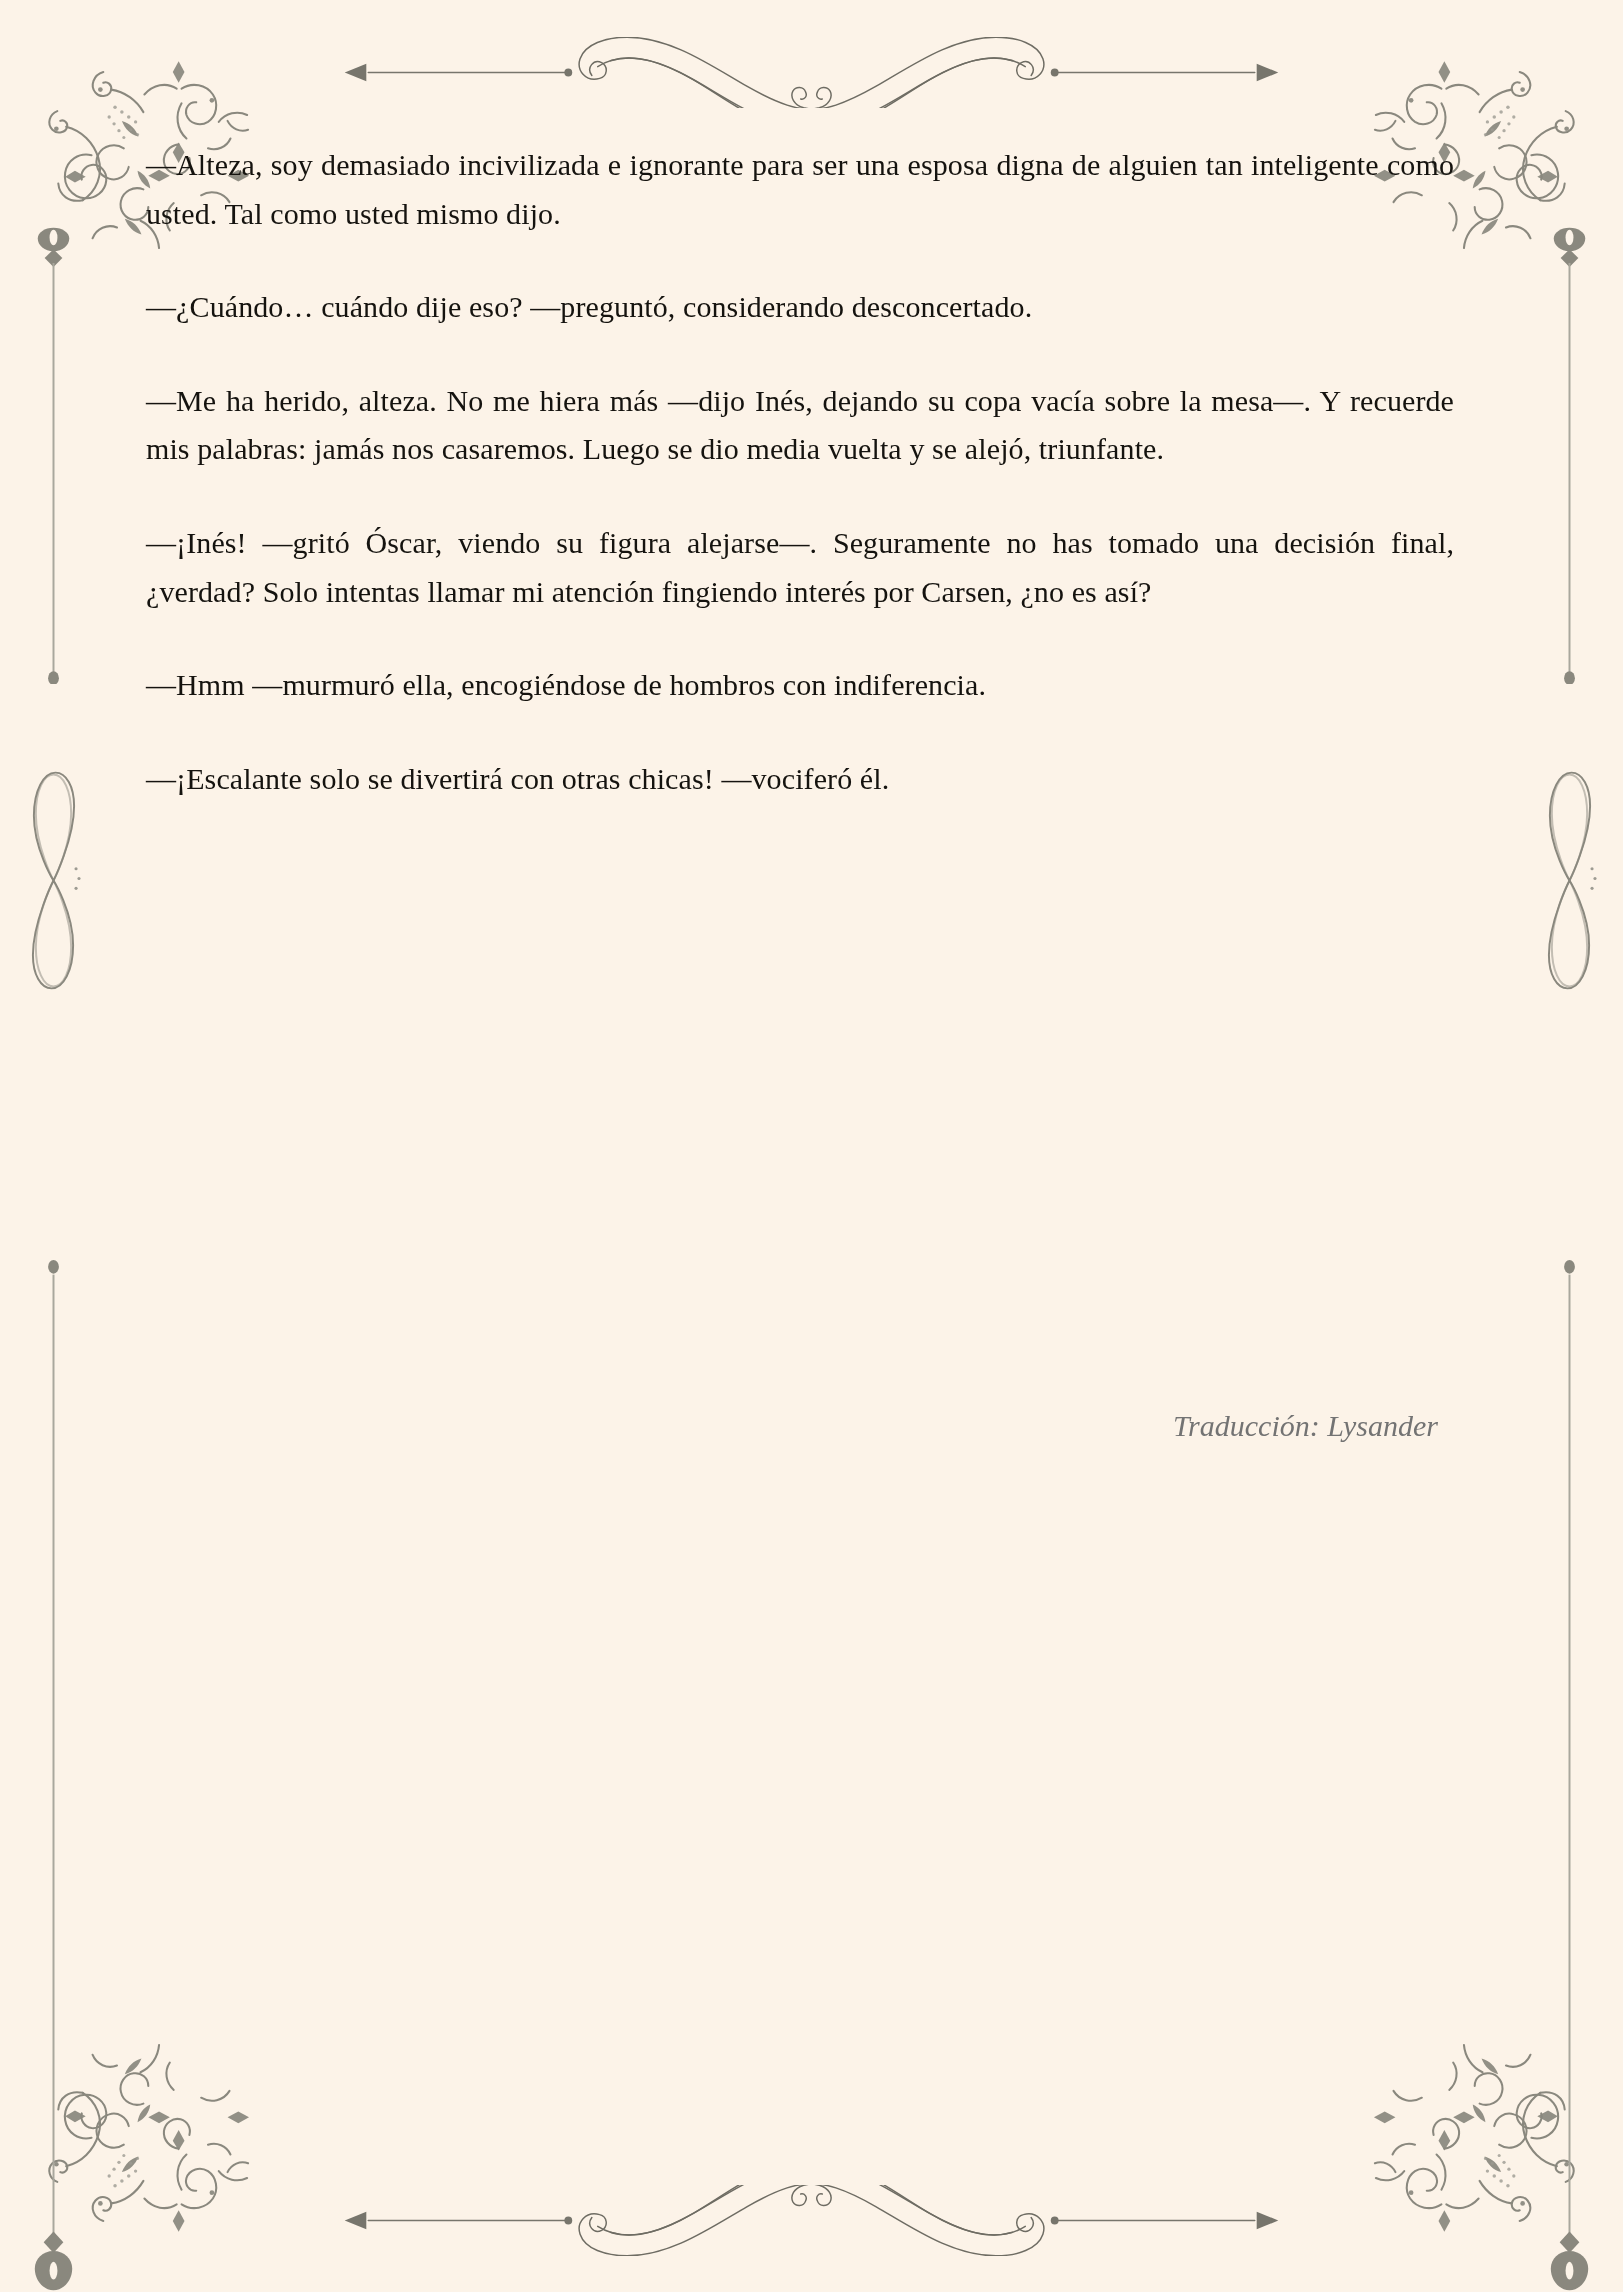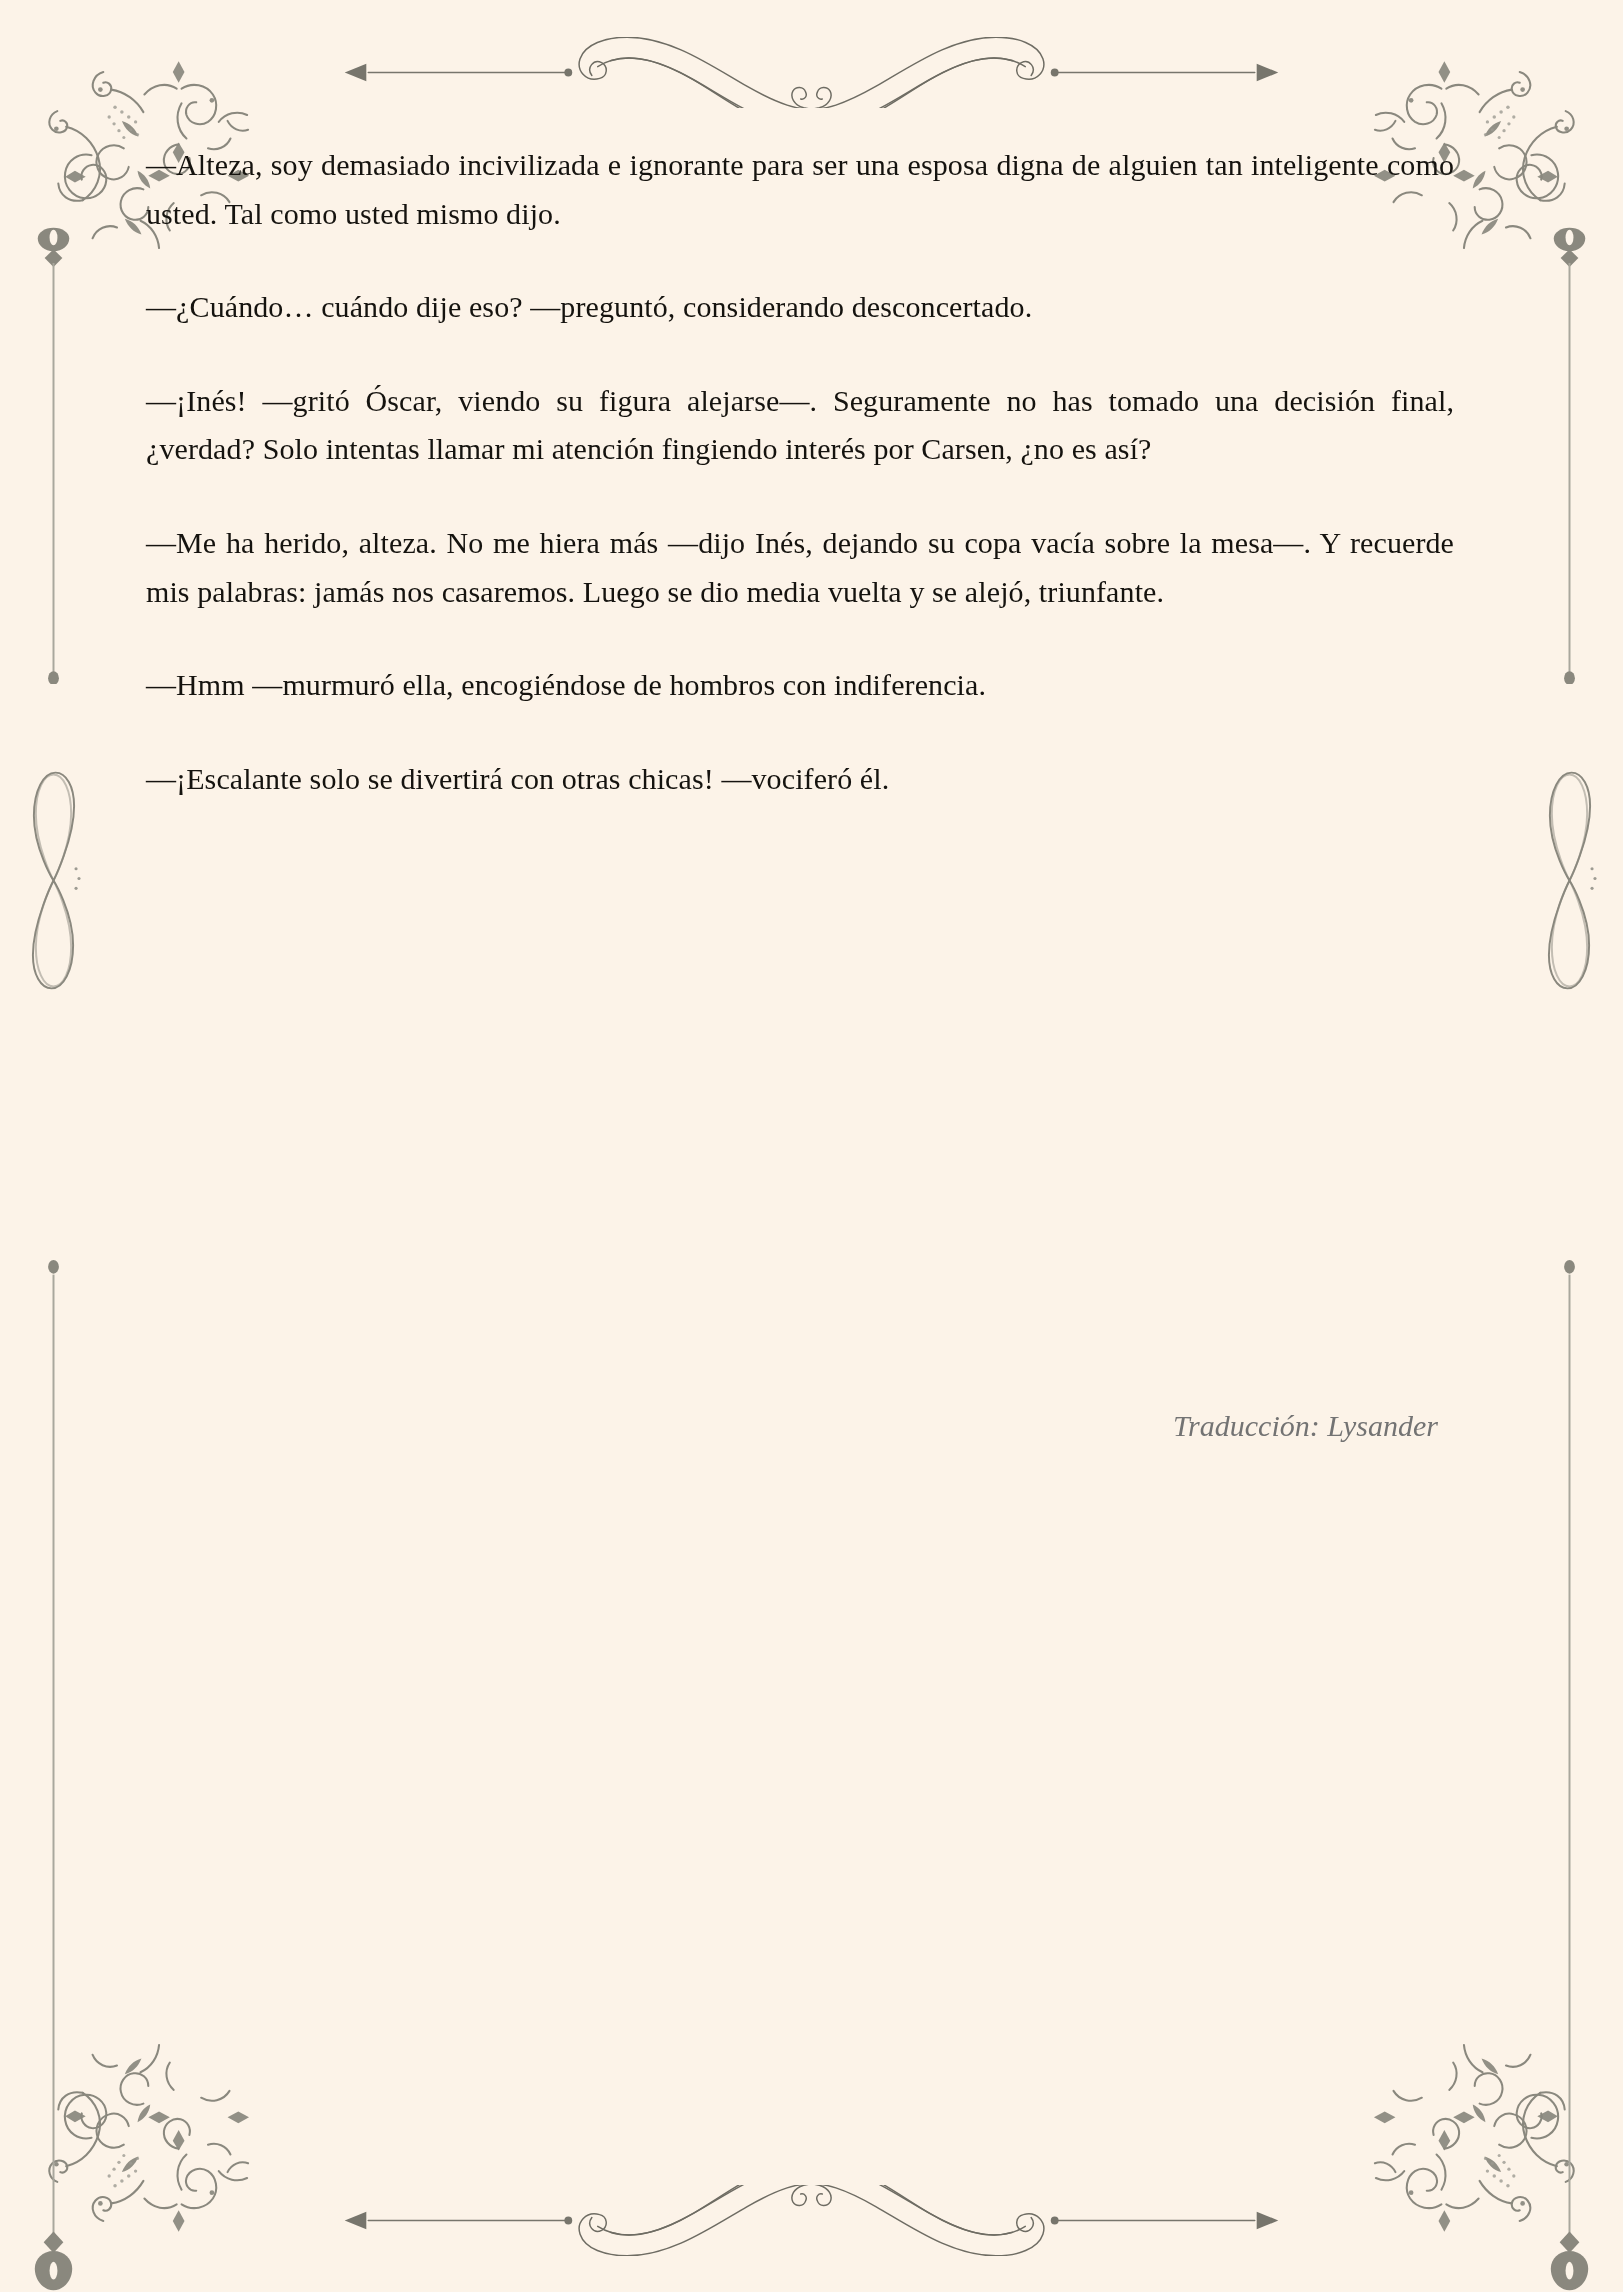--- a/index.html
+++ b/index.html
@@ -371,22 +371,22 @@
     <ellipse cx="32" cy="12" rx="5.5" ry="7" fill="#8A887E"></ellipse>
     <rect x="31" y="20" width="2" height="980" fill="#A9A79D"></rect>
     <path d="M32 996l10 11-10 11-10-11z" fill="#8A887E"></path>
     <path d="M32 1016c-11 0-19 8-19 18 0 12 9 22 19 22s19-10 19-22c0-10-8-18-19-18z" fill="#8A887E"></path>
     <ellipse cx="32" cy="1036" rx="4" ry="9" fill="#FCF3E8"></ellipse>
   </svg>
 
   <div class="content">
     <p class="para">—Alteza, soy demasiado incivilizada e ignorante para ser una esposa digna de alguien tan inteligente como usted. Tal como usted mismo dijo.</p>
     <p class="para">—¿Cuándo… cuándo dije eso? —preguntó, considerando desconcertado.</p>
+    <p class="para">—Me ha herido, alteza. No me hiera más —dijo Inés, dejando su copa vacía sobre la mesa—. Y recuerde mis palabras: jamás nos casaremos. Luego se dio media vuelta y se alejó, triunfante.</p>
     <p class="para">—¡Inés! —gritó Óscar, viendo su figura alejarse—. Seguramente no has tomado una decisión final, ¿verdad? Solo intentas llamar mi atención fingiendo interés por Carsen, ¿no es así?</p>
-    <p class="para">—Me ha herido, alteza. No me hiera más —dijo Inés, dejando su copa vacía sobre la mesa—. Y recuerde mis palabras: jamás nos casaremos. Luego se dio media vuelta y se alejó, triunfante.</p>
     <p class="para">—Hmm —murmuró ella, encogiéndose de hombros con indiferencia.</p>
     <p class="para">—¡Escalante solo se divertirá con otras chicas! —vociferó él.</p>
   </div>
 
   <div class="signature">Traducción: Lysander</div>
 
 </div>
 
 
 </body></html>

